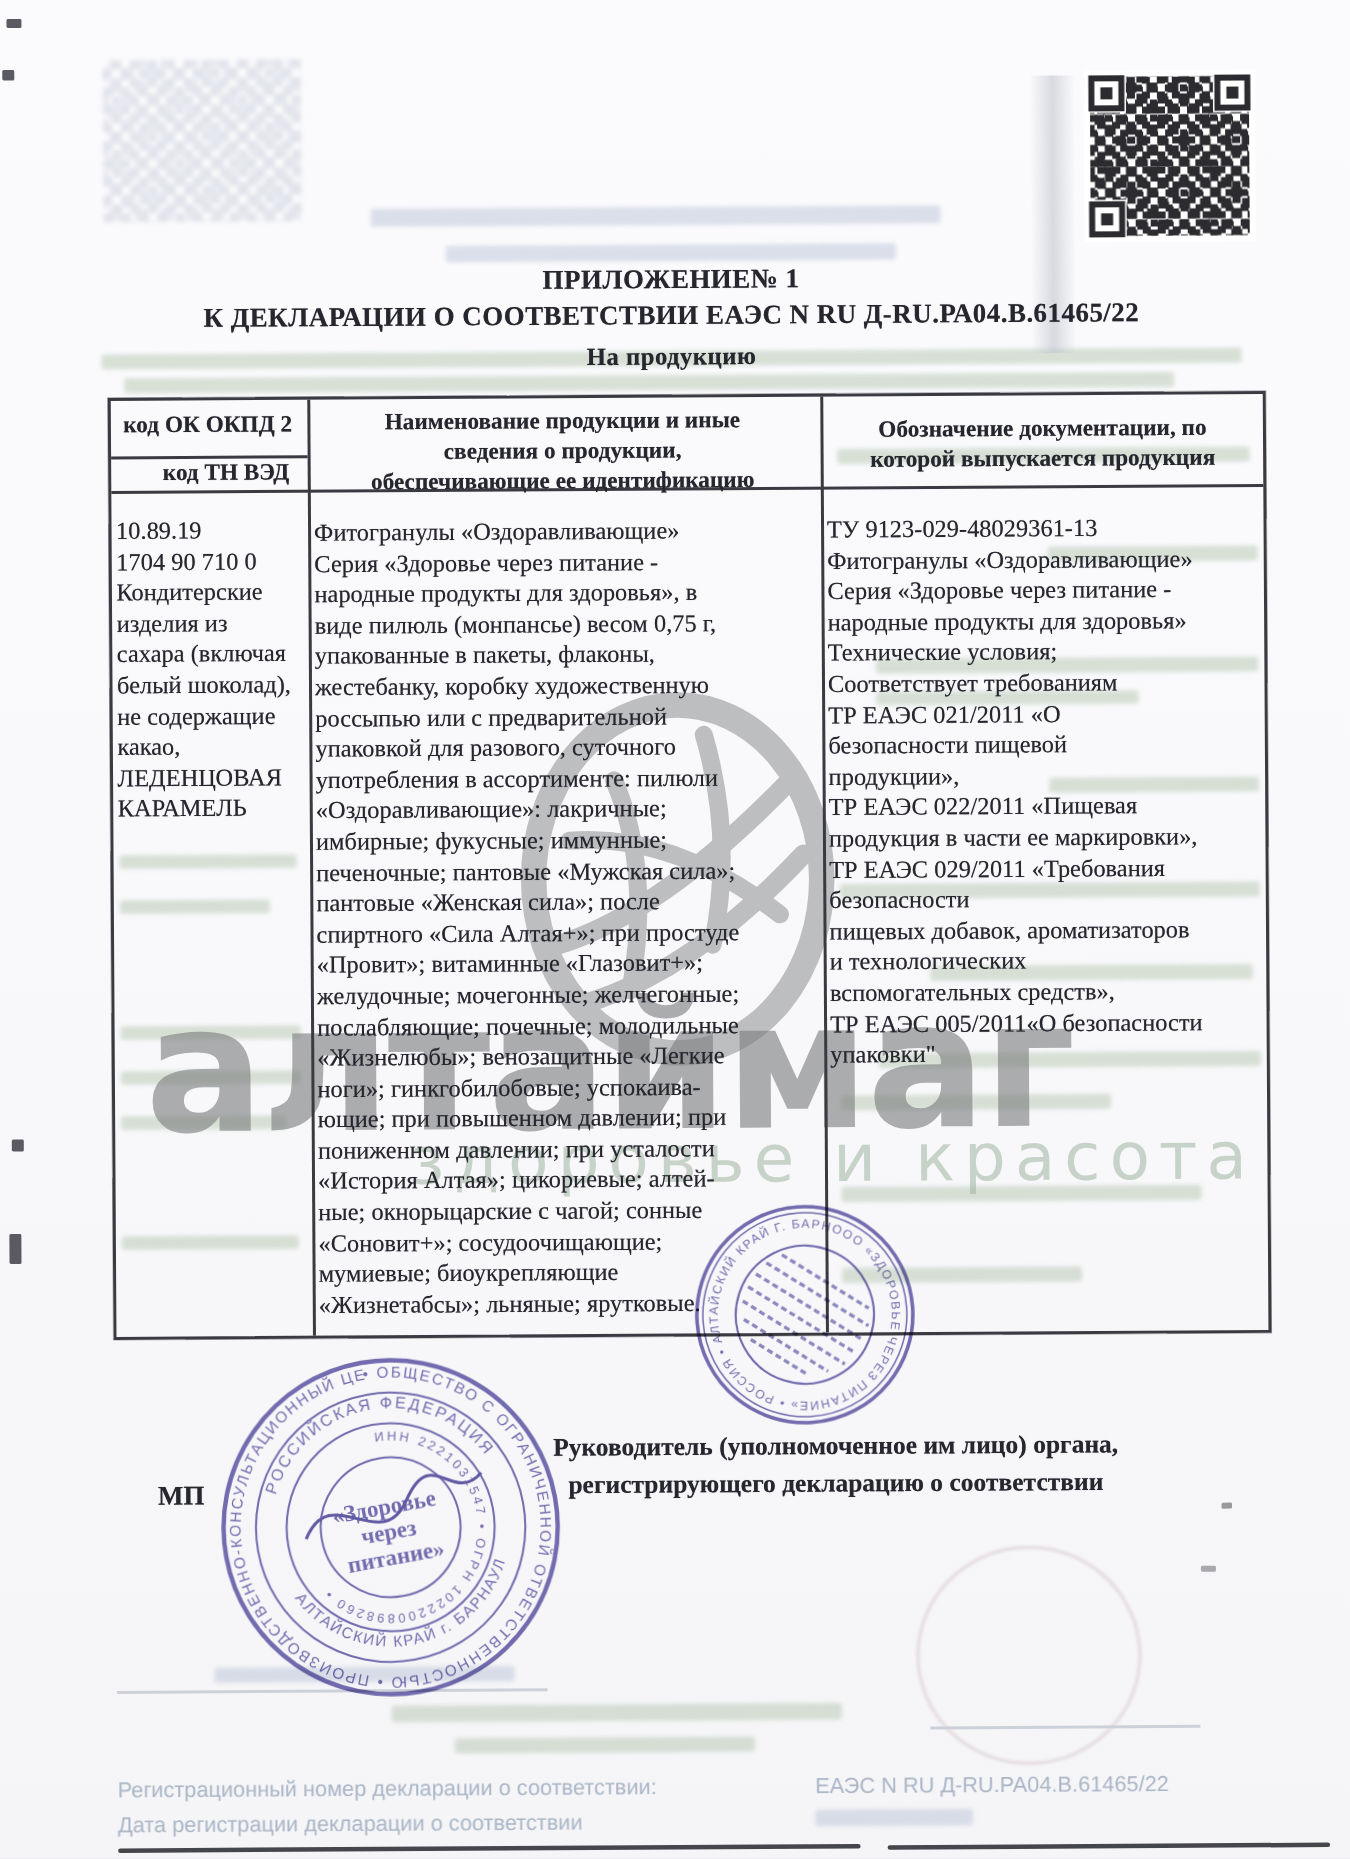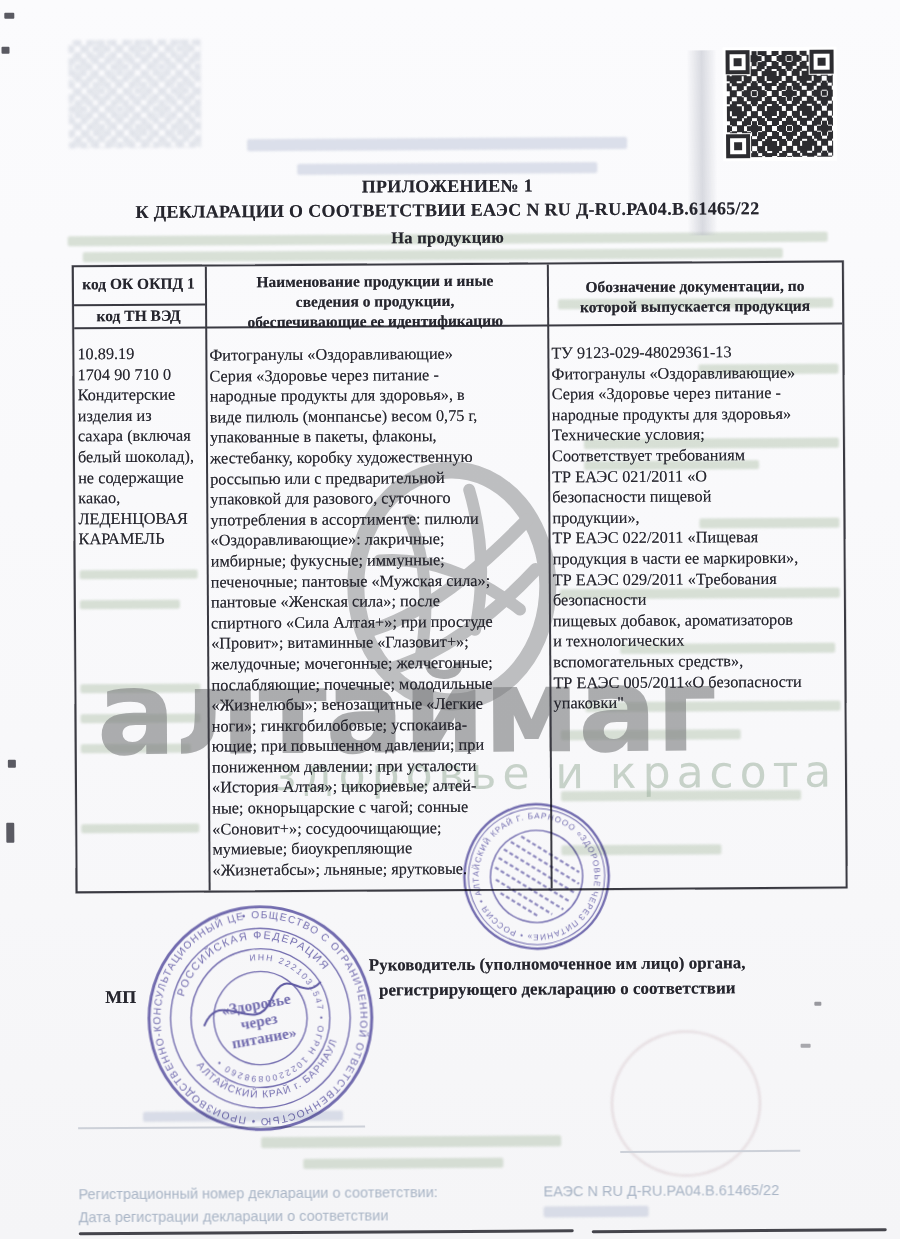--- a/index.html
+++ b/index.html
@@ -113,22 +113,22 @@
   <div class="abs ink title t2">К ДЕКЛАРАЦИИ О СООТВЕТСТВИИ ЕАЭС N RU Д-RU.РА04.В.61465/22</div>
   <div class="abs ink title t3">На продукцию</div>
 
   <div class="abs tframe">
     <div class="abs vline" style="left:131px"></div>
     <div class="abs vline" style="left:473px"></div>
     <div class="abs hline" style="left:0;top:60px;width:768px"></div>
     <div class="abs hline" style="left:0;top:37px;width:131px"></div>
   </div>
 
-  <div class="abs ink hdr" style="left:78px;top:272px;width:125px">код ОК ОКПД 1</div>
-  <div class="abs ink hdr" style="left:78px;top:304px;width:125px">код ТН ВЭД</div>
+  <div class="abs ink hdr" style="left:78px;top:272px;width:125px">код ОК ОКПД 2</div>
+  <div class="abs ink hdr" style="left:90px;top:304px;width:125px">код ТН ВЭД</div>
   <div class="abs ink hdr" style="left:212px;top:271px;width:330px">Наименование продукции и иные
 сведения о продукции,
 обеспечивающие ее идентификацию</div>
   <div class="abs ink hdr" style="left:552px;top:278px;width:290px">Обозначение документации, по
 которой выпускается продукция</div>
 
   <div class="abs ink cell" style="left:79px;top:342px;width:126px">10.89.19
 1704 90 710 0
 Кондитерские
 изделия из

